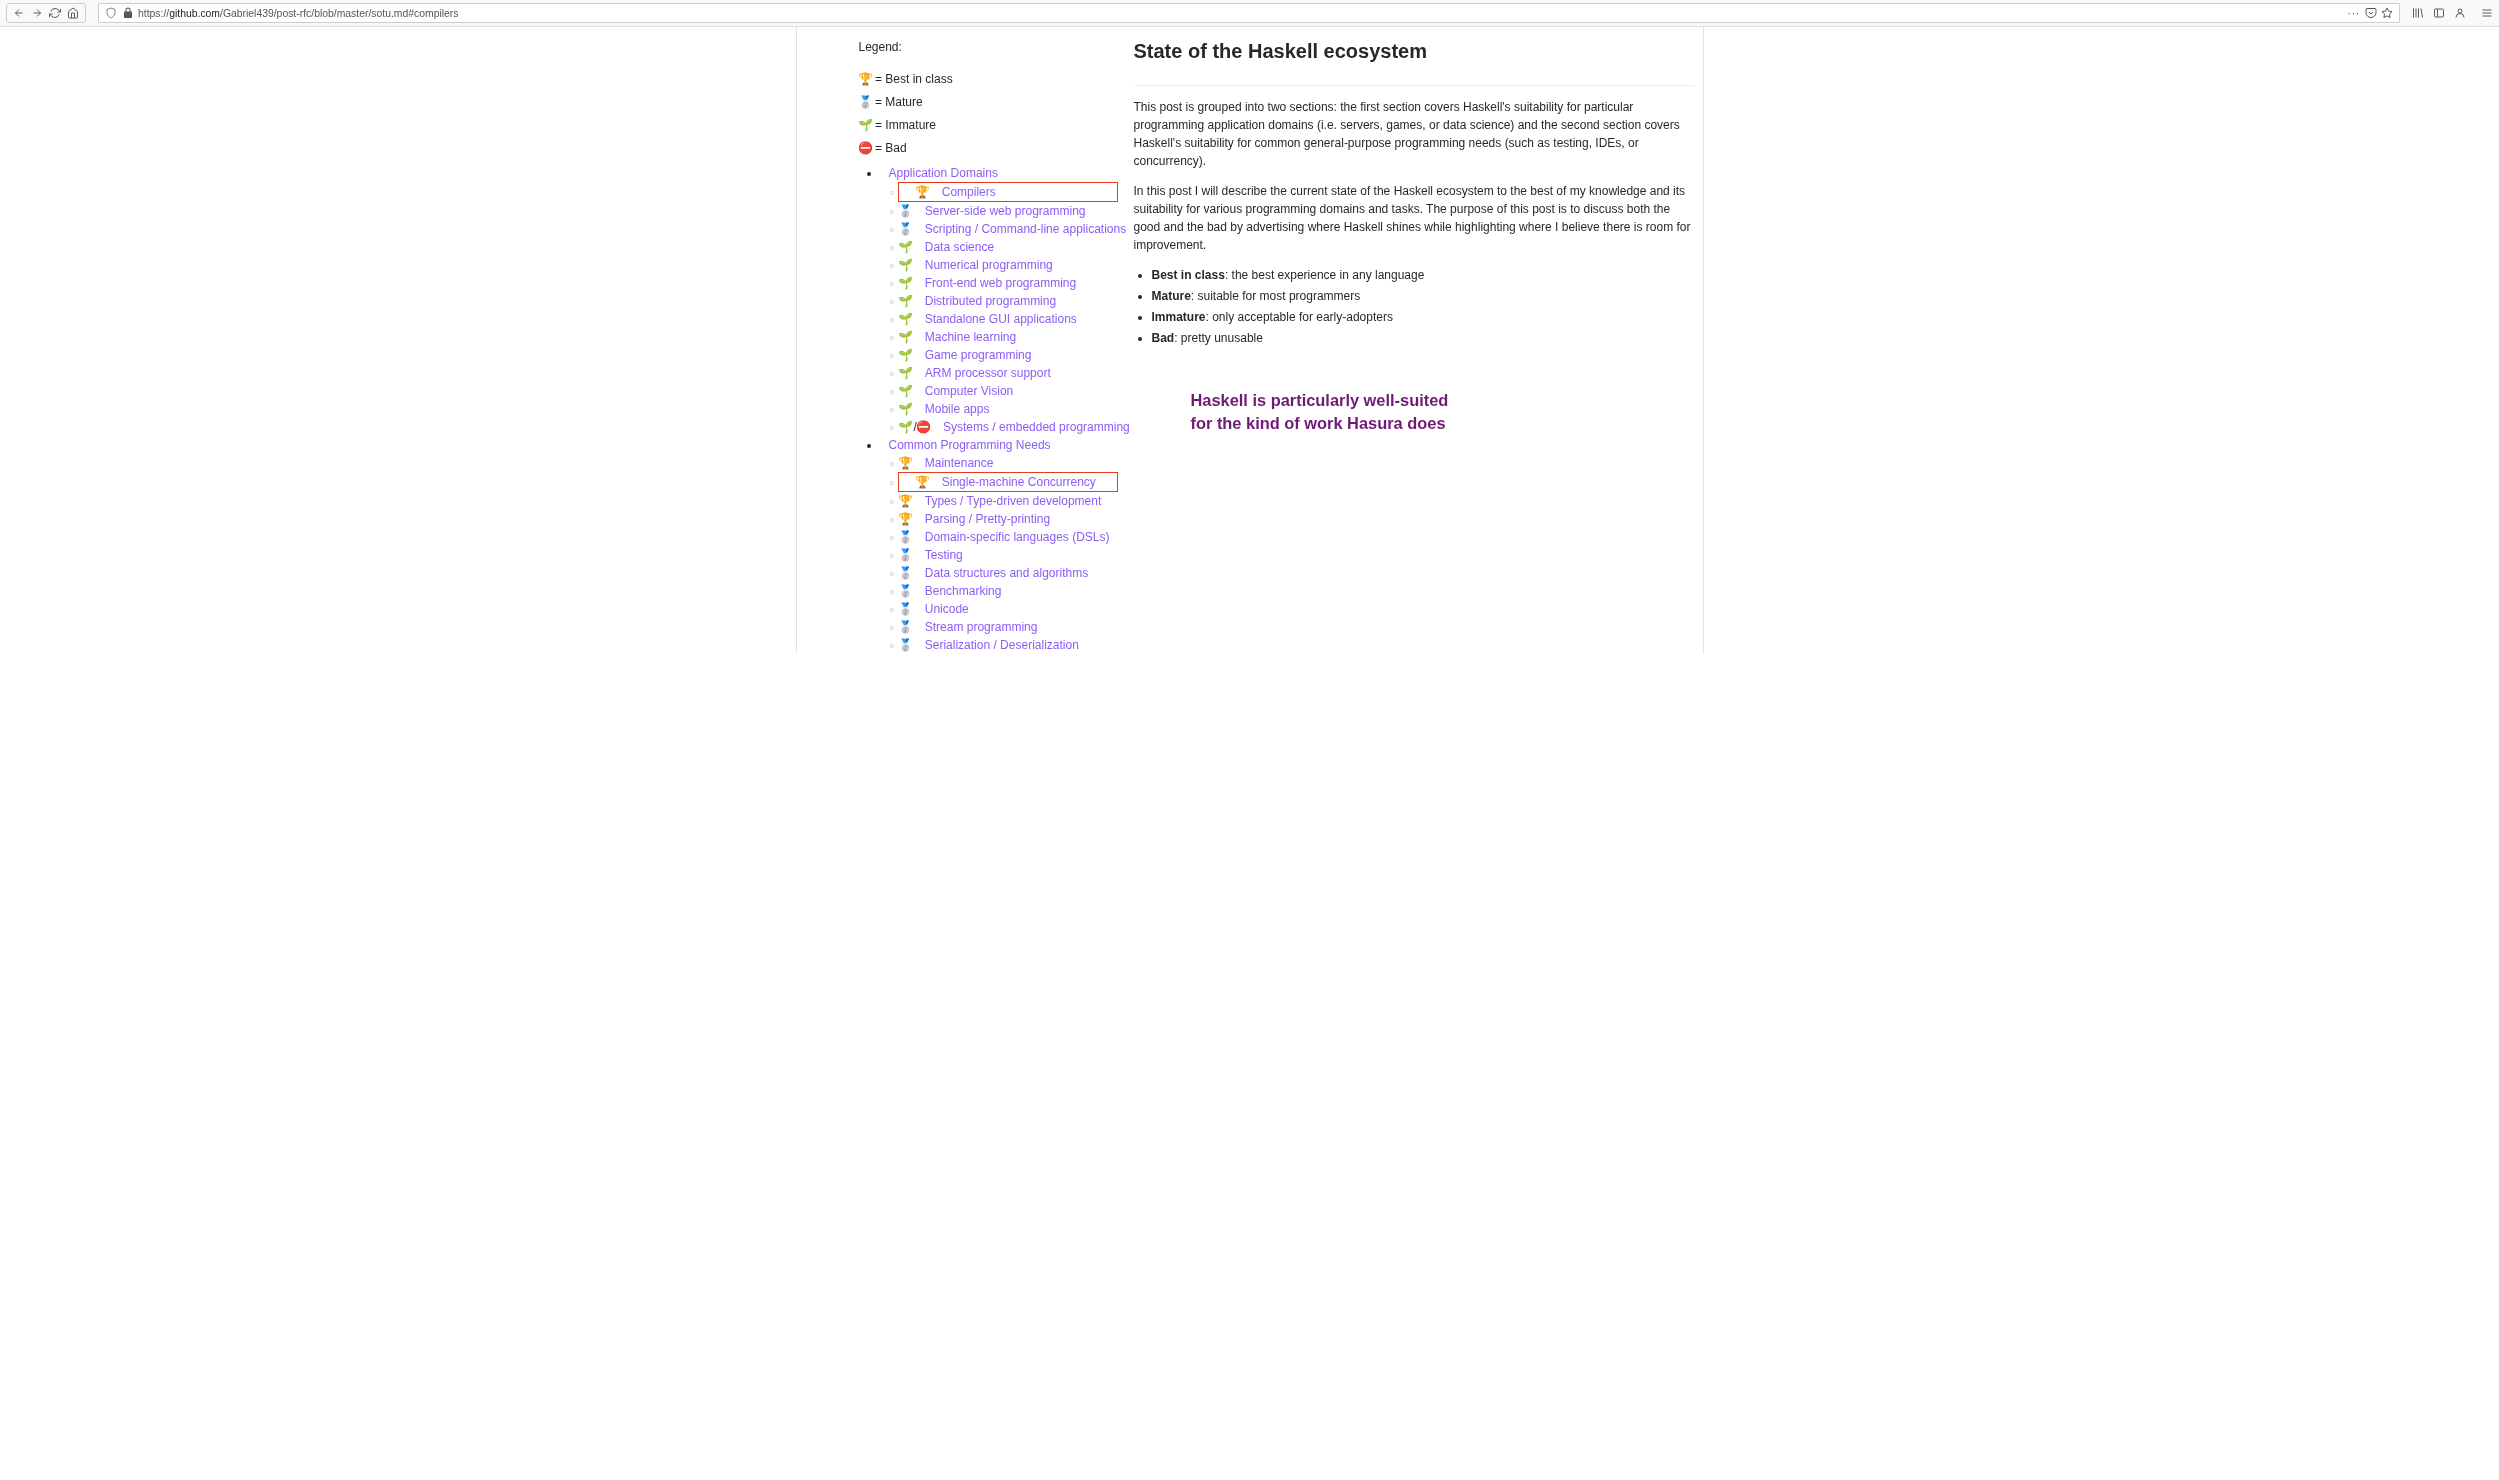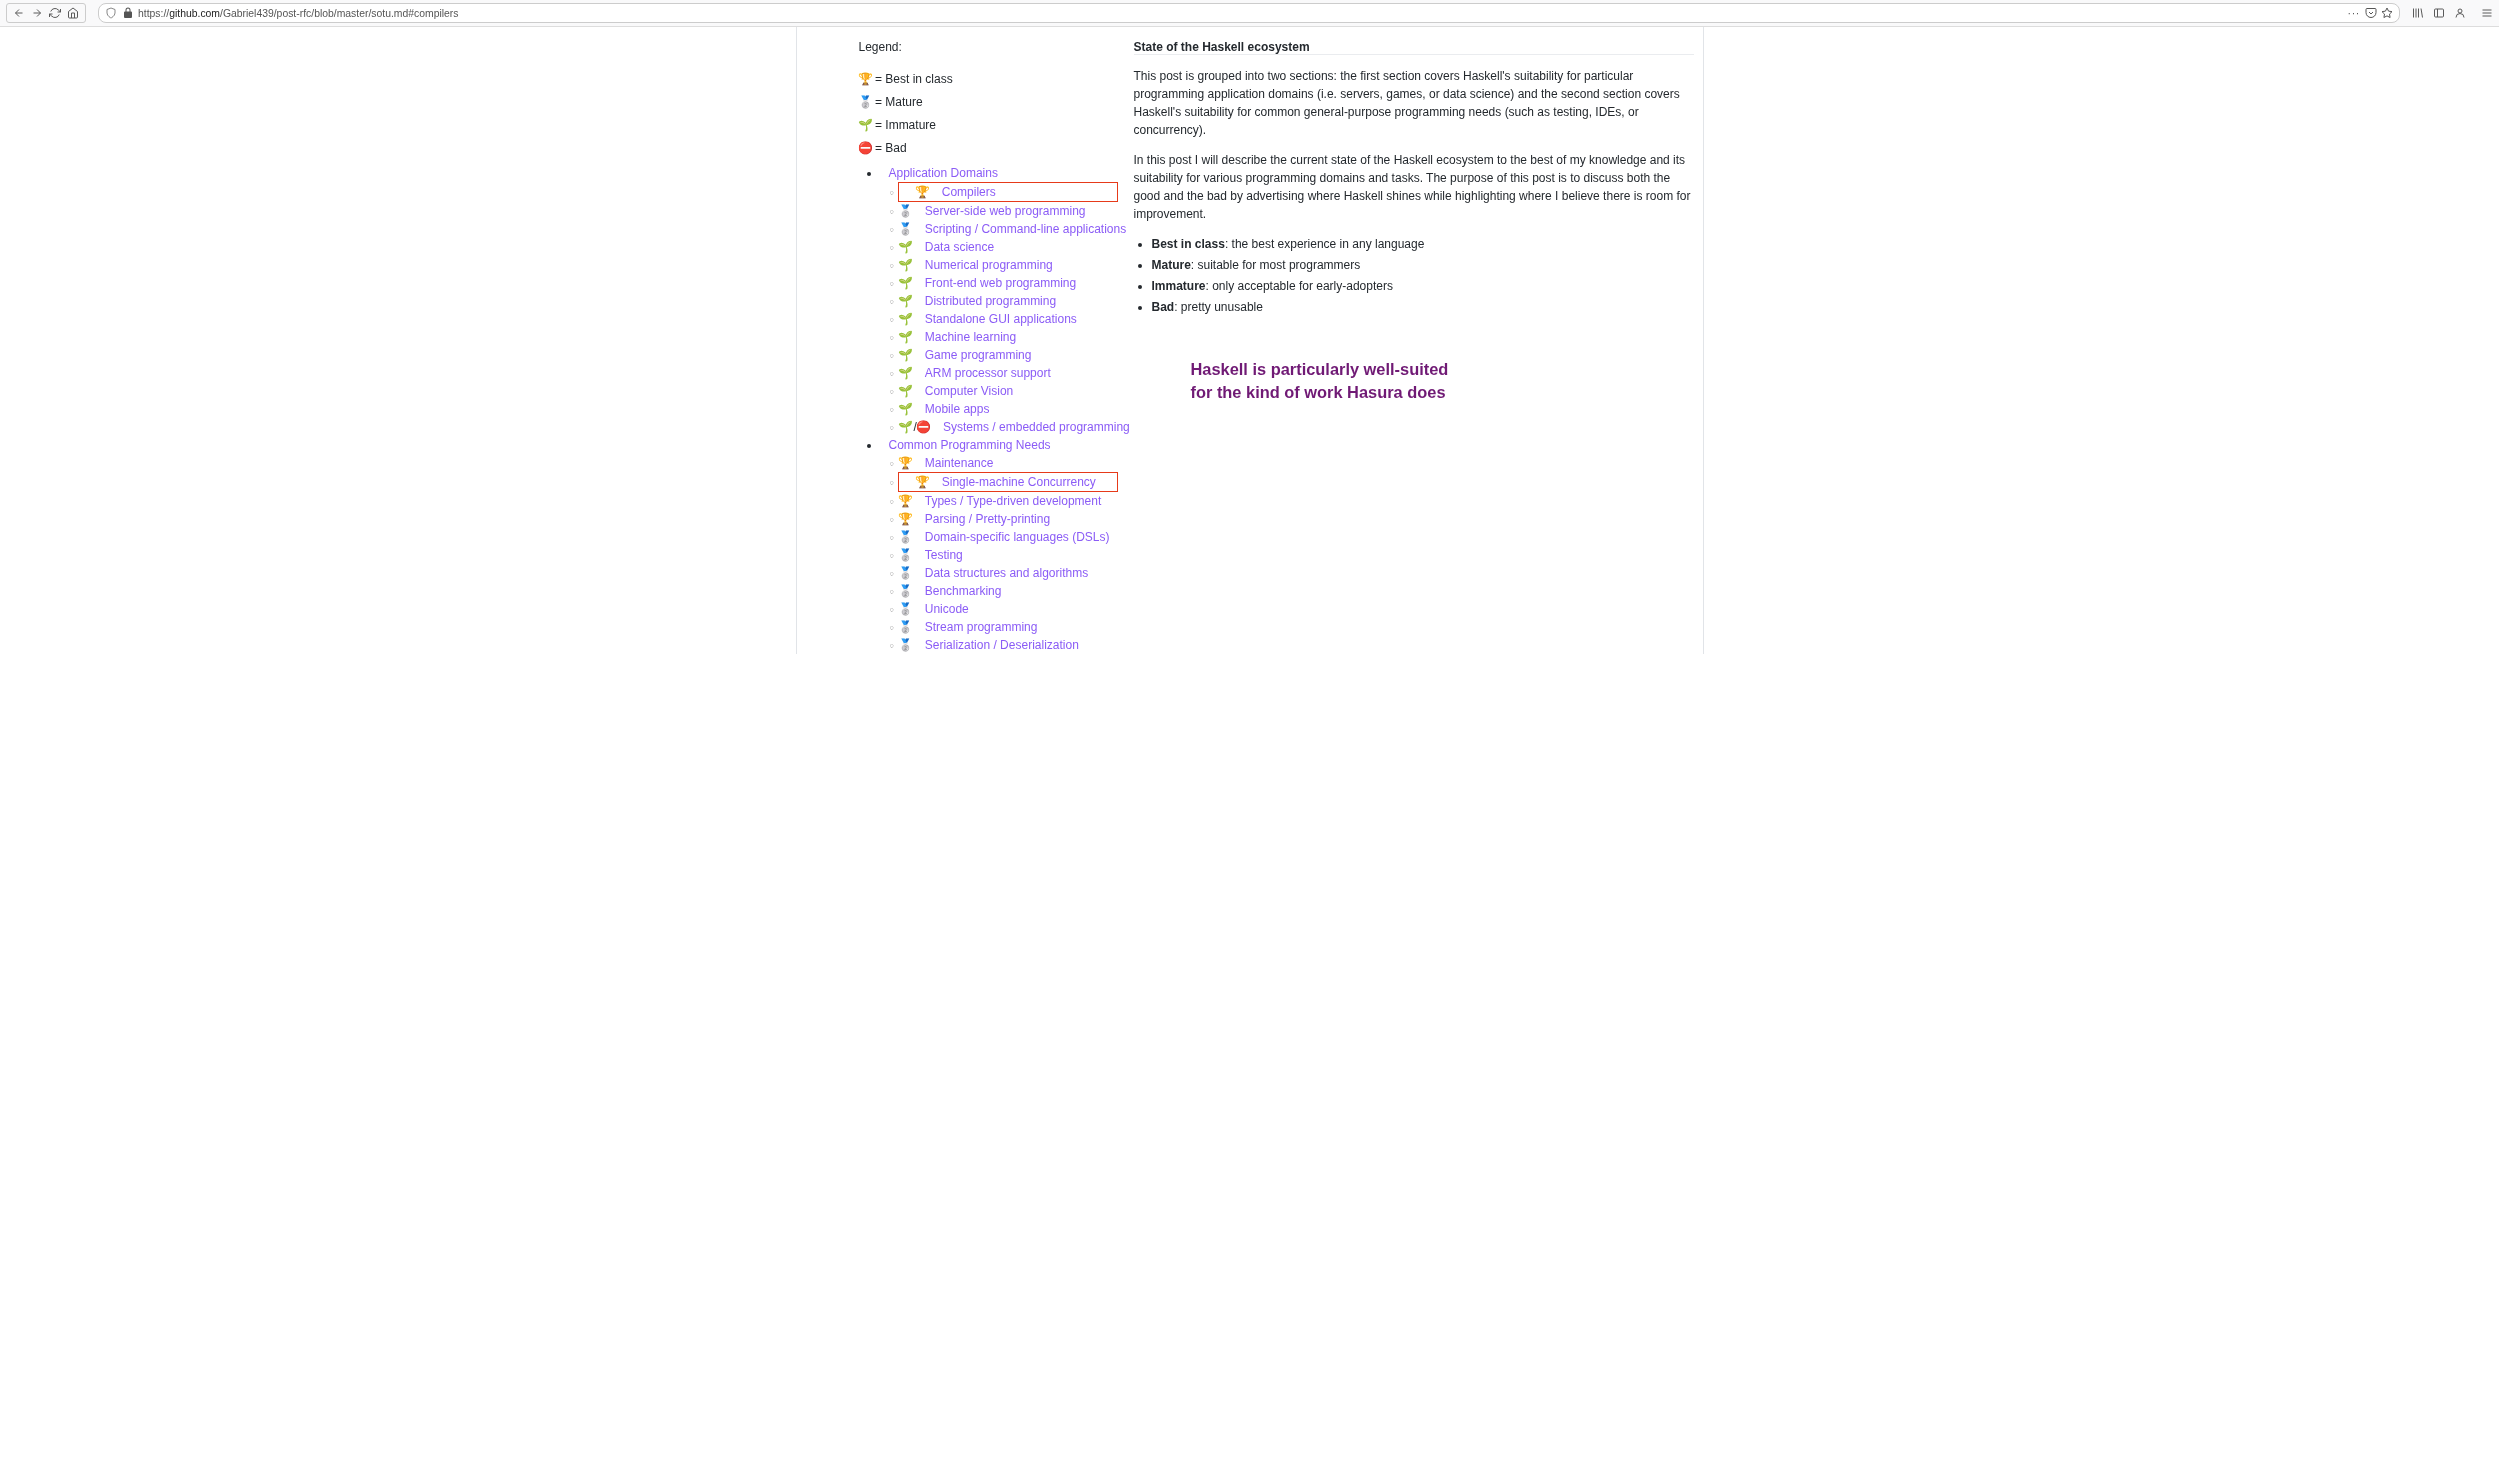--- a/index.html
+++ b/index.html
@@ -34,21 +34,21 @@
       gap: 3px;
       border: 0.7px solid #ccc;
       border-radius: 3px;
       padding: 1.5px 4.5px;
     }
     .url-bar {
       flex: 1;
       display: flex;
       align-items: center;
       border: 0.7px solid #ccc;
-      border-radius: 8px;
+      border-radius: 1px;
       padding: 3px 6px;
       margin-left: 6px;
       margin-right: 6px;
       background: #fff;
       font-size: 10.4px;
       color: #555;
       gap: 4.5px;
     }
     .url-text { flex: 1; text-align: left; }
     .url-domain { color: #222; }
@@ -122,24 +122,24 @@
       line-height: 1.55;
       white-space: nowrap;
     }
     .highlight-box {
       border: 1.5px solid #e63a1a;
       padding: 0 16px;
       display: inline-block;
       min-width: 220px;
     }
     .article-title {
-      font-size: 12px;
+      font-size: 20px;
       font-weight: 600;
       margin-bottom: 12px;
-      padding-bottom: 0;
+      padding-bottom: 22px;
       border-bottom: 0.7px solid #eaecef;
     }
     .article-p {
       font-size: 12px;
       margin-bottom: 12px;
       line-height: 1.5;
     }
     .rating-list {
       list-style: disc;
       padding-left: 18px;

